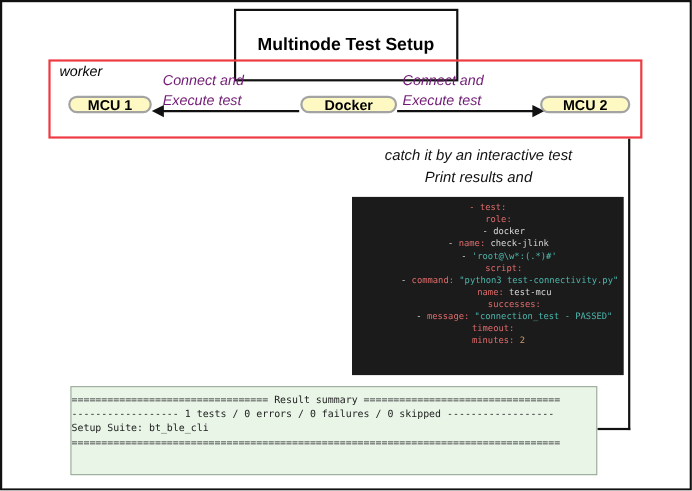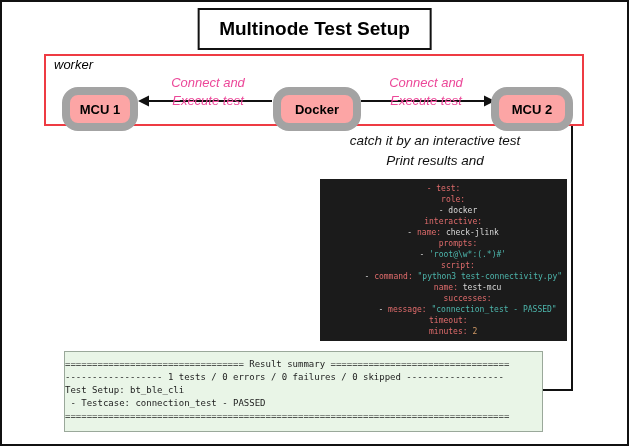--- a/index.html
+++ b/index.html
@@ -3,43 +3,43 @@
 <meta charset="utf-8">
 <style>
   html, body { margin: 0; padding: 0; background: #ffffff; }
   #canvas {
     position: relative; width: 629px; height: 446px; box-sizing: border-box;
     background: #ffffff; border: 2px solid #111;
     font-family: "Liberation Sans", sans-serif; overflow: hidden;
   }
   .title-box {
     position: absolute; left: 50%; top: 6px; transform: translateX(-50%);
-    border: 2px solid #111; background: #fff; padding: 8px 20px;
-    font-size: 19px; font-weight: bold; white-space: nowrap;
+    border: 2px solid #111; background: #fff; padding: 22px 20px;
+    font-size: 16px; font-weight: bold; white-space: nowrap;
   }
   .worker-box {
     position: absolute; left: 42px; top: 52px; width: 540px; height: 72px;
     border: 2px solid #ee3b43; box-sizing: border-box;
   }
   .worker-label {
     position: absolute; left: 52px; top: 55px; color: #000000;
     font-style: italic; font-size: 13px;
   }
   .pill {
-    position: absolute; height: 44px; box-sizing: border-box;
-    border: 8px solid #a3a3a3; border-radius: 16px; background: #fca5a5;
+    position: absolute; height: 16px; box-sizing: border-box;
+    border: 2px solid #a3a3a3; border-radius: 16px; background: #fef9c3;
     display: flex; align-items: center; justify-content: center;
     font-weight: bold; font-size: 13px;
   }
   #pill-mcu1   { left: 60px;  top: 85px; width: 76px; }
   #pill-docker { left: 271px; top: 85px; width: 88px; }
   #pill-mcu2   { left: 489px; top: 85px; width: 82px; }
   .arrow-label {
-    position: absolute; top: 72px; width: 120px; text-align: center;
-    font-style: italic; font-size: 13px; line-height: 18px; color: #ec4899;
+    position: absolute; top: 62px; width: 120px; text-align: left;
+    font-style: italic; font-size: 13px; line-height: 18px; color: #701a75;
   }
   #arrow-label-left  { left: 146px; }
   #arrow-label-right { left: 364px; }
   .caption {
     position: absolute; left: 300px; top: 129px; width: 266px;
     text-align: center; font-style: italic; font-size: 13.5px;
     line-height: 20px; color: #111;
   }
   #diagram-lines {
     position: absolute; left: 0; top: 0; width: 629px; height: 446px;
@@ -117,34 +117,31 @@
 
   <div class="caption">
     <div>catch it by an interactive test</div>
     <div>Print results and</div>
   </div>
 
   <div class="code-block">
       <div class="code-line"><span class="tok-k">- </span><span class="tok-k">test:</span></div>
       <div class="code-line"><span class="tok-p">    </span><span class="tok-k">role:</span></div>
       <div class="code-line"><span class="tok-p">      - docker</span></div>
-      <div class="code-line"><span class="tok-p">    </span><span class="tok-k">interactive:</span></div>
       <div class="code-line"><span class="tok-p">    - </span><span class="tok-k">name:</span><span class="tok-p"> check-jlink</span></div>
-      <div class="code-line"><span class="tok-p">      </span><span class="tok-k">prompts:</span></div>
       <div class="code-line"><span class="tok-p">        - </span><span class="tok-s">'root@\w*:(.*)#'</span></div>
       <div class="code-line"><span class="tok-p">      </span><span class="tok-k">script:</span></div>
       <div class="code-line"><span class="tok-p">        - </span><span class="tok-k">command:</span><span class="tok-p"> </span><span class="tok-s">"python3 test-connectivity.py"</span></div>
       <div class="code-line"><span class="tok-p">          </span><span class="tok-k">name:</span><span class="tok-p"> test-mcu</span></div>
       <div class="code-line"><span class="tok-p">          </span><span class="tok-k">successes:</span></div>
       <div class="code-line"><span class="tok-p">          - </span><span class="tok-k">message:</span><span class="tok-p"> </span><span class="tok-s">"connection_test - PASSED"</span></div>
       <div class="code-line"><span class="tok-p">  </span><span class="tok-k">timeout:</span></div>
       <div class="code-line"><span class="tok-p">    </span><span class="tok-k">minutes:</span><span class="tok-p"> </span><span class="tok-n">2</span></div>
     </div>
 
   <div class="result-block">
       <div class="result-line">================================= Result summary =================================</div>
       <div class="result-line">------------------ 1 tests / 0 errors / 0 failures / 0 skipped ------------------</div>
-      <div class="result-line">Test Setup: bt_ble_cli</div>
-      <div class="result-line"> - Testcase: connection_test - PASSED</div>
+      <div class="result-line">Setup Suite: bt_ble_cli</div>
       <div class="result-line">==================================================================================</div>
     </div>
 
 </div>
 
 </body></html>

